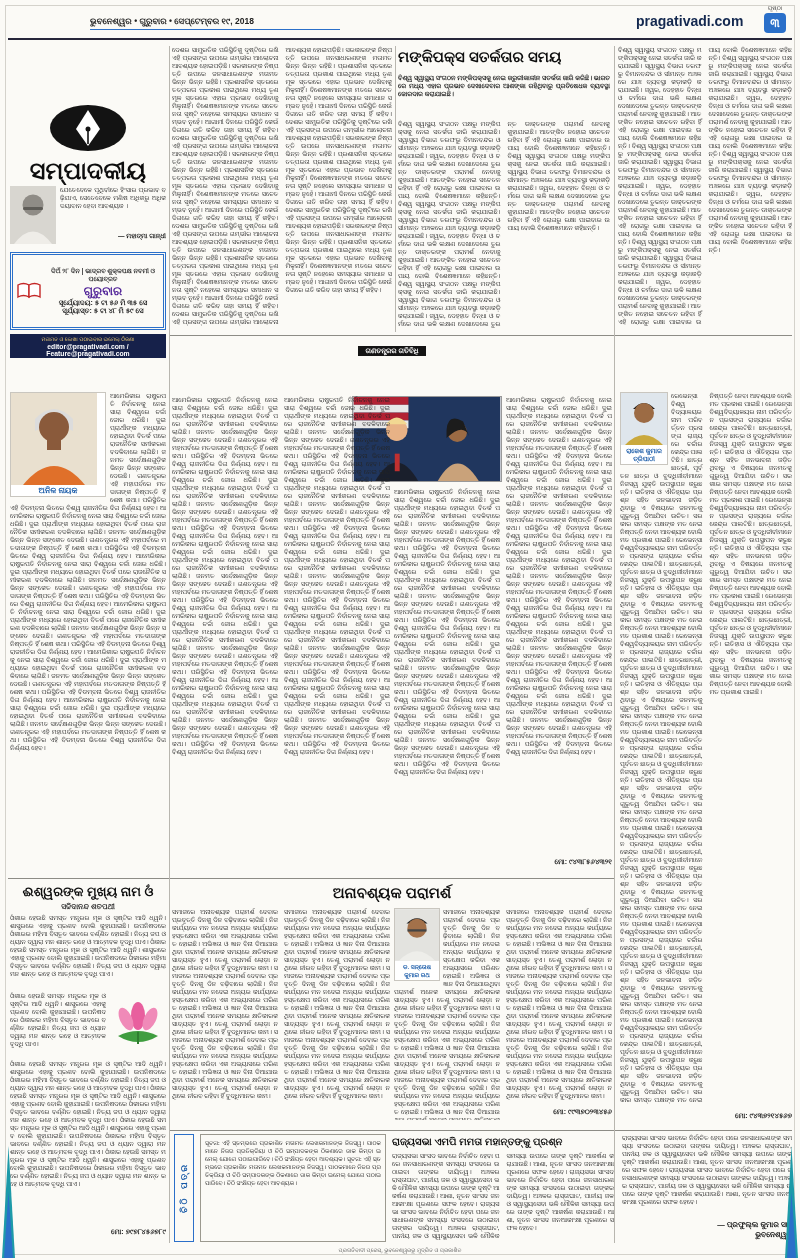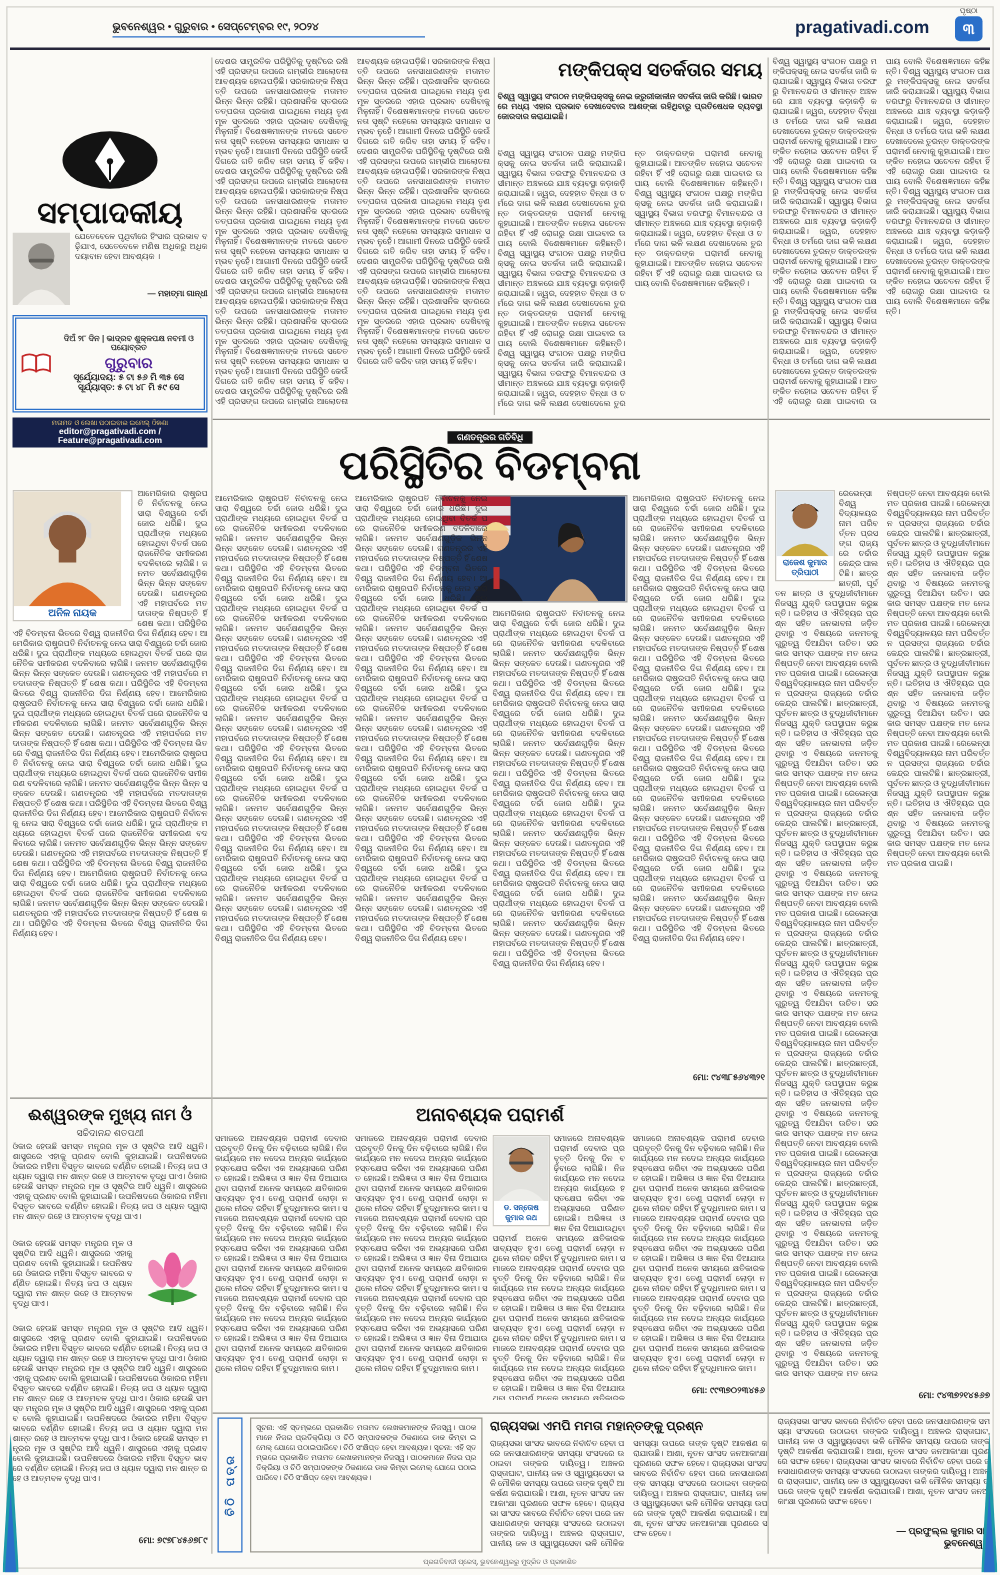--- a/index.html
+++ b/index.html
@@ -31,21 +31,21 @@
         justify-content:center;font:bold 9px "Liberation Sans",sans-serif;color:#1558a7;letter-spacing:2px}
   .corner{clip-path:polygon(50% 0,100% 100%,0 100%)}
 </style>
 </head>
 <body>
 
 <div id="page">
   <div class="frame"></div>
 
 
-  <div class="abs sans" style="left:90px;top:16px;width:320px;font-size:8.5px;font-weight:bold;color:#222">ଭୁବନେଶ୍ୱର • ଗୁରୁବାର • ସେପ୍ଟେମ୍ବର ୧୯, ୨୦୨୪</div>
+  <div class="abs sans" style="left:90px;top:16px;width:320px;font-size:8.5px;font-weight:bold;color:#222">ଭୁବନେଶ୍ୱର • ଗୁରୁବାର • ସେପ୍ଟେମ୍ବର ୧୯, 2018</div>
   <div class="abs" style="left:90px;top:29px;width:250px;height:1px;background:#2a6fc9"></div>
 
   <div class="abs sans" style="left:636px;top:13px;font-size:14px;font-weight:800;color:#13284f">pragativadi.com</div>
   <div class="abs" style="left:760px;top:5px;width:30px;text-align:center">
     <div class="sans" style="font-size:6px;color:#333">ପୃଷ୍ଠା</div>
     <div class="badge" style="margin:1px auto 0 auto">୩</div>
   </div>
 
   <div class="abs" style="left:8px;top:38px;width:784px;height:2px;background:#26263a"></div>
 
@@ -89,35 +89,34 @@
 
   <div class="abs" style="left:10px;top:334px;width:156px;height:24px;background:#16214a;text-align:center;padding-top:2px">
     <div class="sans" style="font-size:5.5px;color:#ffd978">ମତାମତ ଓ ଲେଖା ପଠାଇବାର ଇମେଲ୍ ଠିକଣା</div>
     <div class="sans" style="font-size:6.8px;font-weight:bold;color:#fff">editor@pragativadi.com / Feature@pragativadi.com</div>
   </div>
 
   <div class="abs body-text cols2" style="left:172px;top:46px;width:220px;height:286px">
     <span>ଦେଶର ସାମ୍ପ୍ରତିକ ପରିସ୍ଥିତିକୁ ଦୃଷ୍ଟିରେ ରଖି ଏହି ପ୍ରସଙ୍ଗ ଉପରେ ଗମ୍ଭୀର ଆଲୋଚନା ଆବଶ୍ୟକ ହୋଇପଡ଼ିଛି। ସରକାରଙ୍କ ନିଷ୍ପତ୍ତି ଉପରେ ଜନସାଧାରଣଙ୍କ ମତାମତ ଭିନ୍ନ ଭିନ୍ନ ରହିଛି। ପ୍ରଶାସନିକ ସ୍ତରରେ ତତ୍ପରତା ପ୍ରକାଶ ପାଇଥିଲେ ମଧ୍ୟ ତୃଣମୂଳ ସ୍ତରରେ ଏହାର ପ୍ରଭାବ ଦେଖିବାକୁ ମିଳୁନାହିଁ। ବିଶେଷଜ୍ଞମାନଙ୍କ ମତରେ ସଚେତନତା ସୃଷ୍ଟି ନହେଲେ ସମସ୍ୟାର ସମାଧାନ ସମ୍ଭବ ନୁହେଁ। ଆଗାମୀ ଦିନରେ ପରିସ୍ଥିତି କେଉଁ ଦିଗରେ ଗତି କରିବ ତାହା ସମୟ ହିଁ କହିବ। ଦେଶର ସାମ୍ପ୍ରତିକ ପରିସ୍ଥିତିକୁ ଦୃଷ୍ଟିରେ ରଖି ଏହି ପ୍ରସଙ୍ଗ ଉପରେ ଗମ୍ଭୀର ଆଲୋଚନା ଆବଶ୍ୟକ ହୋଇପଡ଼ିଛି। ସରକାରଙ୍କ ନିଷ୍ପତ୍ତି ଉପରେ ଜନସାଧାରଣଙ୍କ ମତାମତ ଭିନ୍ନ ଭିନ୍ନ ରହିଛି। ପ୍ରଶାସନିକ ସ୍ତରରେ ତତ୍ପରତା ପ୍ରକାଶ ପାଇଥିଲେ ମଧ୍ୟ ତୃଣମୂଳ ସ୍ତରରେ ଏହାର ପ୍ରଭାବ ଦେଖିବାକୁ ମିଳୁନାହିଁ। ବିଶେଷଜ୍ଞମାନଙ୍କ ମତରେ ସଚେତନତା ସୃଷ୍ଟି ନହେଲେ ସମସ୍ୟାର ସମାଧାନ ସମ୍ଭବ ନୁହେଁ। ଆଗାମୀ ଦିନରେ ପରିସ୍ଥିତି କେଉଁ ଦିଗରେ ଗତି କରିବ ତାହା ସମୟ ହିଁ କହିବ। ଦେଶର ସାମ୍ପ୍ରତିକ ପରିସ୍ଥିତିକୁ ଦୃଷ୍ଟିରେ ରଖି ଏହି ପ୍ରସଙ୍ଗ ଉପରେ ଗମ୍ଭୀର ଆଲୋଚନା ଆବଶ୍ୟକ ହୋଇପଡ଼ିଛି। ସରକାରଙ୍କ ନିଷ୍ପତ୍ତି ଉପରେ ଜନସାଧାରଣଙ୍କ ମତାମତ ଭିନ୍ନ ଭିନ୍ନ ରହିଛି। ପ୍ରଶାସନିକ ସ୍ତରରେ ତତ୍ପରତା ପ୍ରକାଶ ପାଇଥିଲେ ମଧ୍ୟ ତୃଣମୂଳ ସ୍ତରରେ ଏହାର ପ୍ରଭାବ ଦେଖିବାକୁ ମିଳୁନାହିଁ। ବିଶେଷଜ୍ଞମାନଙ୍କ ମତରେ ସଚେତନତା ସୃଷ୍ଟି ନହେଲେ ସମସ୍ୟାର ସମାଧାନ ସମ୍ଭବ ନୁହେଁ। ଆଗାମୀ ଦିନରେ ପରିସ୍ଥିତି କେଉଁ ଦିଗରେ ଗତି କରିବ ତାହା ସମୟ ହିଁ କହିବ। ଦେଶର ସାମ୍ପ୍ରତିକ ପରିସ୍ଥିତିକୁ ଦୃଷ୍ଟିରେ ରଖି ଏହି ପ୍ରସଙ୍ଗ ଉପରେ ଗମ୍ଭୀର ଆଲୋଚନା ଆବଶ୍ୟକ ହୋଇପଡ଼ିଛି। ସରକାରଙ୍କ ନିଷ୍ପତ୍ତି ଉପରେ ଜନସାଧାରଣଙ୍କ ମତାମତ ଭିନ୍ନ ଭିନ୍ନ ରହିଛି। ପ୍ରଶାସନିକ ସ୍ତରରେ ତତ୍ପରତା ପ୍ରକାଶ ପାଇଥିଲେ ମଧ୍ୟ ତୃଣମୂଳ ସ୍ତରରେ ଏହାର ପ୍ରଭାବ ଦେଖିବାକୁ ମିଳୁନାହିଁ। ବିଶେଷଜ୍ଞମାନଙ୍କ ମତରେ ସଚେତନତା ସୃଷ୍ଟି ନହେଲେ ସମସ୍ୟାର ସମାଧାନ ସମ୍ଭବ ନୁହେଁ। ଆଗାମୀ ଦିନରେ ପରିସ୍ଥିତି କେଉଁ ଦିଗରେ ଗତି କରିବ ତାହା ସମୟ ହିଁ କହିବ। ଦେଶର ସାମ୍ପ୍ରତିକ ପରିସ୍ଥିତିକୁ ଦୃଷ୍ଟିରେ ରଖି ଏହି ପ୍ରସଙ୍ଗ ଉପରେ ଗମ୍ଭୀର ଆଲୋଚନା ଆବଶ୍ୟକ ହୋଇପଡ଼ିଛି। ସରକାରଙ୍କ ନିଷ୍ପତ୍ତି ଉପରେ ଜନସାଧାରଣଙ୍କ ମତାମତ ଭିନ୍ନ ଭିନ୍ନ ରହିଛି। ପ୍ରଶାସନିକ ସ୍ତରରେ ତତ୍ପରତା ପ୍ରକାଶ ପାଇଥିଲେ ମଧ୍ୟ ତୃଣମୂଳ ସ୍ତରରେ ଏହାର ପ୍ରଭାବ ଦେଖିବାକୁ ମିଳୁନାହିଁ। ବିଶେଷଜ୍ଞମାନଙ୍କ ମତରେ ସଚେତନତା ସୃଷ୍ଟି ନହେଲେ ସମସ୍ୟାର ସମାଧାନ ସମ୍ଭବ ନୁହେଁ। ଆଗାମୀ ଦିନରେ ପରିସ୍ଥିତି କେଉଁ ଦିଗରେ ଗତି କରିବ ତାହା ସମୟ ହିଁ କହିବ। ଦେଶର ସାମ୍ପ୍ରତିକ ପରିସ୍ଥିତିକୁ ଦୃଷ୍ଟିରେ ରଖି ଏହି ପ୍ରସଙ୍ଗ ଉପରେ ଗମ୍ଭୀର ଆଲୋଚନା ଆବଶ୍ୟକ ହୋଇପଡ଼ିଛି। ସରକାରଙ୍କ ନିଷ୍ପତ୍ତି ଉପରେ ଜନସାଧାରଣଙ୍କ ମତାମତ ଭିନ୍ନ ଭିନ୍ନ ରହିଛି। ପ୍ରଶାସନିକ ସ୍ତରରେ ତତ୍ପରତା ପ୍ରକାଶ ପାଇଥିଲେ ମଧ୍ୟ ତୃଣମୂଳ ସ୍ତରରେ ଏହାର ପ୍ରଭାବ ଦେଖିବାକୁ ମିଳୁନାହିଁ। ବିଶେଷଜ୍ଞମାନଙ୍କ ମତରେ ସଚେତନତା ସୃଷ୍ଟି ନହେଲେ ସମସ୍ୟାର ସମାଧାନ ସମ୍ଭବ ନୁହେଁ। ଆଗାମୀ ଦିନରେ ପରିସ୍ଥିତି କେଉଁ ଦିଗରେ ଗତି କରିବ ତାହା ସମୟ ହିଁ କହିବ। </span>
   </div>
 
-  <div class="abs headline" style="left:398px;top:48px;width:212px;font-size:15px;text-align:right;white-space:nowrap">ମଙ୍କିପକ୍ସ ସତର୍କତାର ସମୟ</div>
+  <div class="abs headline" style="left:398px;top:48px;width:212px;font-size:15px;text-align:left;white-space:nowrap">ମଙ୍କିପକ୍ସ ସତର୍କତାର ସମୟ</div>
   <div class="abs body-text" style="left:398px;top:74px;width:212px;height:42px;font-weight:bold">ବିଶ୍ୱ ସ୍ୱାସ୍ଥ୍ୟ ସଂଗଠନ ମଙ୍କିପକ୍ସକୁ ନେଇ ଜରୁରୀକାଳୀନ ସତର୍କତା ଜାରି କରିଛି। ଭାରତରେ ମଧ୍ୟ ଏହାର ପ୍ରଭାବ ଦେଖାଦେବାର ଆଶଙ୍କା ରହିଥିବାରୁ ପ୍ରତିଷେଧକ ବ୍ୟବସ୍ଥା ଜୋରଦାର କରାଯାଇଛି।</div>
   <div class="abs body-text cols2" style="left:398px;top:120px;width:212px;height:212px">
     <span>ବିଶ୍ୱ ସ୍ୱାସ୍ଥ୍ୟ ସଂଗଠନ ପକ୍ଷରୁ ମଙ୍କିପକ୍ସକୁ ନେଇ ସତର୍କତା ଜାରି କରାଯାଇଛି। ସ୍ୱାସ୍ଥ୍ୟ ବିଭାଗ ତରଫରୁ ବିମାନବନ୍ଦର ଓ ସୀମାନ୍ତ ଅଞ୍ଚଳରେ ଯାଞ୍ଚ ବ୍ୟବସ୍ଥା କଡ଼ାକଡ଼ି କରାଯାଇଛି। ଜ୍ୱର, ଦେହହାତ ବିନ୍ଧା ଓ ଚର୍ମରେ ଦାଗ ଭଳି ଲକ୍ଷଣ ଦେଖାଦେଲେ ତୁରନ୍ତ ଡାକ୍ତରଙ୍କ ପରାମର୍ଶ ନେବାକୁ କୁହାଯାଇଛି। ଆତଙ୍କିତ ନହୋଇ ସଚେତନ ରହିବା ହିଁ ଏହି ରୋଗରୁ ରକ୍ଷା ପାଇବାର ଉପାୟ ବୋଲି ବିଶେଷଜ୍ଞମାନେ କହିଛନ୍ତି। ବିଶ୍ୱ ସ୍ୱାସ୍ଥ୍ୟ ସଂଗଠନ ପକ୍ଷରୁ ମଙ୍କିପକ୍ସକୁ ନେଇ ସତର୍କତା ଜାରି କରାଯାଇଛି। ସ୍ୱାସ୍ଥ୍ୟ ବିଭାଗ ତରଫରୁ ବିମାନବନ୍ଦର ଓ ସୀମାନ୍ତ ଅଞ୍ଚଳରେ ଯାଞ୍ଚ ବ୍ୟବସ୍ଥା କଡ଼ାକଡ଼ି କରାଯାଇଛି। ଜ୍ୱର, ଦେହହାତ ବିନ୍ଧା ଓ ଚର୍ମରେ ଦାଗ ଭଳି ଲକ୍ଷଣ ଦେଖାଦେଲେ ତୁରନ୍ତ ଡାକ୍ତରଙ୍କ ପରାମର୍ଶ ନେବାକୁ କୁହାଯାଇଛି। ଆତଙ୍କିତ ନହୋଇ ସଚେତନ ରହିବା ହିଁ ଏହି ରୋଗରୁ ରକ୍ଷା ପାଇବାର ଉପାୟ ବୋଲି ବିଶେଷଜ୍ଞମାନେ କହିଛନ୍ତି। ବିଶ୍ୱ ସ୍ୱାସ୍ଥ୍ୟ ସଂଗଠନ ପକ୍ଷରୁ ମଙ୍କିପକ୍ସକୁ ନେଇ ସତର୍କତା ଜାରି କରାଯାଇଛି। ସ୍ୱାସ୍ଥ୍ୟ ବିଭାଗ ତରଫରୁ ବିମାନବନ୍ଦର ଓ ସୀମାନ୍ତ ଅଞ୍ଚଳରେ ଯାଞ୍ଚ ବ୍ୟବସ୍ଥା କଡ଼ାକଡ଼ି କରାଯାଇଛି। ଜ୍ୱର, ଦେହହାତ ବିନ୍ଧା ଓ ଚର୍ମରେ ଦାଗ ଭଳି ଲକ୍ଷଣ ଦେଖାଦେଲେ ତୁରନ୍ତ ଡାକ୍ତରଙ୍କ ପରାମର୍ଶ ନେବାକୁ କୁହାଯାଇଛି। ଆତଙ୍କିତ ନହୋଇ ସଚେତନ ରହିବା ହିଁ ଏହି ରୋଗରୁ ରକ୍ଷା ପାଇବାର ଉପାୟ ବୋଲି ବିଶେଷଜ୍ଞମାନେ କହିଛନ୍ତି। ବିଶ୍ୱ ସ୍ୱାସ୍ଥ୍ୟ ସଂଗଠନ ପକ୍ଷରୁ ମଙ୍କିପକ୍ସକୁ ନେଇ ସତର୍କତା ଜାରି କରାଯାଇଛି। ସ୍ୱାସ୍ଥ୍ୟ ବିଭାଗ ତରଫରୁ ବିମାନବନ୍ଦର ଓ ସୀମାନ୍ତ ଅଞ୍ଚଳରେ ଯାଞ୍ଚ ବ୍ୟବସ୍ଥା କଡ଼ାକଡ଼ି କରାଯାଇଛି। ଜ୍ୱର, ଦେହହାତ ବିନ୍ଧା ଓ ଚର୍ମରେ ଦାଗ ଭଳି ଲକ୍ଷଣ ଦେଖାଦେଲେ ତୁରନ୍ତ ଡାକ୍ତରଙ୍କ ପରାମର୍ଶ ନେବାକୁ କୁହାଯାଇଛି। ଆତଙ୍କିତ ନହୋଇ ସଚେତନ ରହିବା ହିଁ ଏହି ରୋଗରୁ ରକ୍ଷା ପାଇବାର ଉପାୟ ବୋଲି ବିଶେଷଜ୍ଞମାନେ କହିଛନ୍ତି। </span>
   </div>
   <div class="abs body-text cols2" style="left:618px;top:46px;width:174px;height:286px">
     <span>ବିଶ୍ୱ ସ୍ୱାସ୍ଥ୍ୟ ସଂଗଠନ ପକ୍ଷରୁ ମଙ୍କିପକ୍ସକୁ ନେଇ ସତର୍କତା ଜାରି କରାଯାଇଛି। ସ୍ୱାସ୍ଥ୍ୟ ବିଭାଗ ତରଫରୁ ବିମାନବନ୍ଦର ଓ ସୀମାନ୍ତ ଅଞ୍ଚଳରେ ଯାଞ୍ଚ ବ୍ୟବସ୍ଥା କଡ଼ାକଡ଼ି କରାଯାଇଛି। ଜ୍ୱର, ଦେହହାତ ବିନ୍ଧା ଓ ଚର୍ମରେ ଦାଗ ଭଳି ଲକ୍ଷଣ ଦେଖାଦେଲେ ତୁରନ୍ତ ଡାକ୍ତରଙ୍କ ପରାମର୍ଶ ନେବାକୁ କୁହାଯାଇଛି। ଆତଙ୍କିତ ନହୋଇ ସଚେତନ ରହିବା ହିଁ ଏହି ରୋଗରୁ ରକ୍ଷା ପାଇବାର ଉପାୟ ବୋଲି ବିଶେଷଜ୍ଞମାନେ କହିଛନ୍ତି। ବିଶ୍ୱ ସ୍ୱାସ୍ଥ୍ୟ ସଂଗଠନ ପକ୍ଷରୁ ମଙ୍କିପକ୍ସକୁ ନେଇ ସତର୍କତା ଜାରି କରାଯାଇଛି। ସ୍ୱାସ୍ଥ୍ୟ ବିଭାଗ ତରଫରୁ ବିମାନବନ୍ଦର ଓ ସୀମାନ୍ତ ଅଞ୍ଚଳରେ ଯାଞ୍ଚ ବ୍ୟବସ୍ଥା କଡ଼ାକଡ଼ି କରାଯାଇଛି। ଜ୍ୱର, ଦେହହାତ ବିନ୍ଧା ଓ ଚର୍ମରେ ଦାଗ ଭଳି ଲକ୍ଷଣ ଦେଖାଦେଲେ ତୁରନ୍ତ ଡାକ୍ତରଙ୍କ ପରାମର୍ଶ ନେବାକୁ କୁହାଯାଇଛି। ଆତଙ୍କିତ ନହୋଇ ସଚେତନ ରହିବା ହିଁ ଏହି ରୋଗରୁ ରକ୍ଷା ପାଇବାର ଉପାୟ ବୋଲି ବିଶେଷଜ୍ଞମାନେ କହିଛନ୍ତି। ବିଶ୍ୱ ସ୍ୱାସ୍ଥ୍ୟ ସଂଗଠନ ପକ୍ଷରୁ ମଙ୍କିପକ୍ସକୁ ନେଇ ସତର୍କତା ଜାରି କରାଯାଇଛି। ସ୍ୱାସ୍ଥ୍ୟ ବିଭାଗ ତରଫରୁ ବିମାନବନ୍ଦର ଓ ସୀମାନ୍ତ ଅଞ୍ଚଳରେ ଯାଞ୍ଚ ବ୍ୟବସ୍ଥା କଡ଼ାକଡ଼ି କରାଯାଇଛି। ଜ୍ୱର, ଦେହହାତ ବିନ୍ଧା ଓ ଚର୍ମରେ ଦାଗ ଭଳି ଲକ୍ଷଣ ଦେଖାଦେଲେ ତୁରନ୍ତ ଡାକ୍ତରଙ୍କ ପରାମର୍ଶ ନେବାକୁ କୁହାଯାଇଛି। ଆତଙ୍କିତ ନହୋଇ ସଚେତନ ରହିବା ହିଁ ଏହି ରୋଗରୁ ରକ୍ଷା ପାଇବାର ଉପାୟ ବୋଲି ବିଶେଷଜ୍ଞମାନେ କହିଛନ୍ତି। ବିଶ୍ୱ ସ୍ୱାସ୍ଥ୍ୟ ସଂଗଠନ ପକ୍ଷରୁ ମଙ୍କିପକ୍ସକୁ ନେଇ ସତର୍କତା ଜାରି କରାଯାଇଛି। ସ୍ୱାସ୍ଥ୍ୟ ବିଭାଗ ତରଫରୁ ବିମାନବନ୍ଦର ଓ ସୀମାନ୍ତ ଅଞ୍ଚଳରେ ଯାଞ୍ଚ ବ୍ୟବସ୍ଥା କଡ଼ାକଡ଼ି କରାଯାଇଛି। ଜ୍ୱର, ଦେହହାତ ବିନ୍ଧା ଓ ଚର୍ମରେ ଦାଗ ଭଳି ଲକ୍ଷଣ ଦେଖାଦେଲେ ତୁରନ୍ତ ଡାକ୍ତରଙ୍କ ପରାମର୍ଶ ନେବାକୁ କୁହାଯାଇଛି। ଆତଙ୍କିତ ନହୋଇ ସଚେତନ ରହିବା ହିଁ ଏହି ରୋଗରୁ ରକ୍ଷା ପାଇବାର ଉପାୟ ବୋଲି ବିଶେଷଜ୍ଞମାନେ କହିଛନ୍ତି। ବିଶ୍ୱ ସ୍ୱାସ୍ଥ୍ୟ ସଂଗଠନ ପକ୍ଷରୁ ମଙ୍କିପକ୍ସକୁ ନେଇ ସତର୍କତା ଜାରି କରାଯାଇଛି। ସ୍ୱାସ୍ଥ୍ୟ ବିଭାଗ ତରଫରୁ ବିମାନବନ୍ଦର ଓ ସୀମାନ୍ତ ଅଞ୍ଚଳରେ ଯାଞ୍ଚ ବ୍ୟବସ୍ଥା କଡ଼ାକଡ଼ି କରାଯାଇଛି। ଜ୍ୱର, ଦେହହାତ ବିନ୍ଧା ଓ ଚର୍ମରେ ଦାଗ ଭଳି ଲକ୍ଷଣ ଦେଖାଦେଲେ ତୁରନ୍ତ ଡାକ୍ତରଙ୍କ ପରାମର୍ଶ ନେବାକୁ କୁହାଯାଇଛି। ଆତଙ୍କିତ ନହୋଇ ସଚେତନ ରହିବା ହିଁ ଏହି ରୋଗରୁ ରକ୍ଷା ପାଇବାର ଉପାୟ ବୋଲି ବିଶେଷଜ୍ଞମାନେ କହିଛନ୍ତି। </span>
   </div>
 
   <div class="abs hline" style="left:170px;top:335px;width:622px"></div>
 
   <div class="abs" style="left:172px;top:339px;width:440px;text-align:center">
     <span class="sans" style="display:inline-block;background:#141414;color:#fff;font-size:7px;font-weight:bold;padding:1px 8px">ଗଣତନ୍ତ୍ରର ଗତିବିଧି</span>
   </div>
-  <div class="abs headline" style="left:172px;top:352px;width:440px;font-size:32px;line-height:40px;text-align:center">ପରିସ୍ଥିତିର ବିଡମ୍ବନା</div>
 
   <div class="abs body-text" style="left:10px;top:392px;width:156px;height:484px">
     <div style="float:left;width:96px;margin:0 4px 3px 0;border:1px solid #c9c6bf;background:#fff">
       <svg viewBox="0 0 86 92" width="86" height="92" style="display:block">
         <rect width="86" height="92" fill="#e9e0cf"></rect>
         <path d="M24 26 Q43 6 62 26 L62 38 Q43 28 24 38 Z" fill="#dcdcdc"></path>
         <circle cx="43" cy="34" r="15" fill="#8a5a3b"></circle>
         <rect x="36" y="47" width="14" height="10" fill="#8a5a3b"></rect>
         <path d="M12 92 Q43 54 74 92 Z" fill="#e0702a"></path>
       </svg>
@@ -165,21 +164,21 @@
       </svg>
       <div class="author-name" style="font-size:6.5px">ରାଜେଶ କୁମାର ତ୍ରିପାଠୀ</div>
     </div>
     <span>ରେଭେନ୍ସା ବିଶ୍ୱବିଦ୍ୟାଳୟର ନାମ ପରିବର୍ତ୍ତନ ପ୍ରସଙ୍ଗ ରାଜ୍ୟରେ ଚର୍ଚ୍ଚାର କେନ୍ଦ୍ର ପାଲଟିଛି। ଛାତ୍ରଛାତ୍ରୀ, ପୂର୍ବତନ ଛାତ୍ର ଓ ବୁଦ୍ଧିଜୀବୀମାନେ ନିଜସ୍ୱ ଯୁକ୍ତି ଉପସ୍ଥାପନ କରୁଛନ୍ତି। ଇତିହାସ ଓ ଐତିହ୍ୟର ପ୍ରଶ୍ନ ସହିତ ଜନଭାବନା ଜଡ଼ିତ ଥିବାରୁ ଏ ବିଷୟରେ ଜନମତକୁ ଗୁରୁତ୍ୱ ଦିଆଯିବା ଉଚିତ। ସରକାର ସମସ୍ତ ପକ୍ଷଙ୍କ ମତ ନେଇ ନିଷ୍ପତ୍ତି ନେବା ଆବଶ୍ୟକ ବୋଲି ମତ ପ୍ରକାଶ ପାଇଛି। ରେଭେନ୍ସା ବିଶ୍ୱବିଦ୍ୟାଳୟର ନାମ ପରିବର୍ତ୍ତନ ପ୍ରସଙ୍ଗ ରାଜ୍ୟରେ ଚର୍ଚ୍ଚାର କେନ୍ଦ୍ର ପାଲଟିଛି। ଛାତ୍ରଛାତ୍ରୀ, ପୂର୍ବତନ ଛାତ୍ର ଓ ବୁଦ୍ଧିଜୀବୀମାନେ ନିଜସ୍ୱ ଯୁକ୍ତି ଉପସ୍ଥାପନ କରୁଛନ୍ତି। ଇତିହାସ ଓ ଐତିହ୍ୟର ପ୍ରଶ୍ନ ସହିତ ଜନଭାବନା ଜଡ଼ିତ ଥିବାରୁ ଏ ବିଷୟରେ ଜନମତକୁ ଗୁରୁତ୍ୱ ଦିଆଯିବା ଉଚିତ। ସରକାର ସମସ୍ତ ପକ୍ଷଙ୍କ ମତ ନେଇ ନିଷ୍ପତ୍ତି ନେବା ଆବଶ୍ୟକ ବୋଲି ମତ ପ୍ରକାଶ ପାଇଛି। ରେଭେନ୍ସା ବିଶ୍ୱବିଦ୍ୟାଳୟର ନାମ ପରିବର୍ତ୍ତନ ପ୍ରସଙ୍ଗ ରାଜ୍ୟରେ ଚର୍ଚ୍ଚାର କେନ୍ଦ୍ର ପାଲଟିଛି। ଛାତ୍ରଛାତ୍ରୀ, ପୂର୍ବତନ ଛାତ୍ର ଓ ବୁଦ୍ଧିଜୀବୀମାନେ ନିଜସ୍ୱ ଯୁକ୍ତି ଉପସ୍ଥାପନ କରୁଛନ୍ତି। ଇତିହାସ ଓ ଐତିହ୍ୟର ପ୍ରଶ୍ନ ସହିତ ଜନଭାବନା ଜଡ଼ିତ ଥିବାରୁ ଏ ବିଷୟରେ ଜନମତକୁ ଗୁରୁତ୍ୱ ଦିଆଯିବା ଉଚିତ। ସରକାର ସମସ୍ତ ପକ୍ଷଙ୍କ ମତ ନେଇ ନିଷ୍ପତ୍ତି ନେବା ଆବଶ୍ୟକ ବୋଲି ମତ ପ୍ରକାଶ ପାଇଛି। ରେଭେନ୍ସା ବିଶ୍ୱବିଦ୍ୟାଳୟର ନାମ ପରିବର୍ତ୍ତନ ପ୍ରସଙ୍ଗ ରାଜ୍ୟରେ ଚର୍ଚ୍ଚାର କେନ୍ଦ୍ର ପାଲଟିଛି। ଛାତ୍ରଛାତ୍ରୀ, ପୂର୍ବତନ ଛାତ୍ର ଓ ବୁଦ୍ଧିଜୀବୀମାନେ ନିଜସ୍ୱ ଯୁକ୍ତି ଉପସ୍ଥାପନ କରୁଛନ୍ତି। ଇତିହାସ ଓ ଐତିହ୍ୟର ପ୍ରଶ୍ନ ସହିତ ଜନଭାବନା ଜଡ଼ିତ ଥିବାରୁ ଏ ବିଷୟରେ ଜନମତକୁ ଗୁରୁତ୍ୱ ଦିଆଯିବା ଉଚିତ। ସରକାର ସମସ୍ତ ପକ୍ଷଙ୍କ ମତ ନେଇ ନିଷ୍ପତ୍ତି ନେବା ଆବଶ୍ୟକ ବୋଲି ମତ ପ୍ରକାଶ ପାଇଛି। ରେଭେନ୍ସା ବିଶ୍ୱବିଦ୍ୟାଳୟର ନାମ ପରିବର୍ତ୍ତନ ପ୍ରସଙ୍ଗ ରାଜ୍ୟରେ ଚର୍ଚ୍ଚାର କେନ୍ଦ୍ର ପାଲଟିଛି। ଛାତ୍ରଛାତ୍ରୀ, ପୂର୍ବତନ ଛାତ୍ର ଓ ବୁଦ୍ଧିଜୀବୀମାନେ ନିଜସ୍ୱ ଯୁକ୍ତି ଉପସ୍ଥାପନ କରୁଛନ୍ତି। ଇତିହାସ ଓ ଐତିହ୍ୟର ପ୍ରଶ୍ନ ସହିତ ଜନଭାବନା ଜଡ଼ିତ ଥିବାରୁ ଏ ବିଷୟରେ ଜନମତକୁ ଗୁରୁତ୍ୱ ଦିଆଯିବା ଉଚିତ। ସରକାର ସମସ୍ତ ପକ୍ଷଙ୍କ ମତ ନେଇ ନିଷ୍ପତ୍ତି ନେବା ଆବଶ୍ୟକ ବୋଲି ମତ ପ୍ରକାଶ ପାଇଛି। ରେଭେନ୍ସା ବିଶ୍ୱବିଦ୍ୟାଳୟର ନାମ ପରିବର୍ତ୍ତନ ପ୍ରସଙ୍ଗ ରାଜ୍ୟରେ ଚର୍ଚ୍ଚାର କେନ୍ଦ୍ର ପାଲଟିଛି। ଛାତ୍ରଛାତ୍ରୀ, ପୂର୍ବତନ ଛାତ୍ର ଓ ବୁଦ୍ଧିଜୀବୀମାନେ ନିଜସ୍ୱ ଯୁକ୍ତି ଉପସ୍ଥାପନ କରୁଛନ୍ତି। ଇତିହାସ ଓ ଐତିହ୍ୟର ପ୍ରଶ୍ନ ସହିତ ଜନଭାବନା ଜଡ଼ିତ ଥିବାରୁ ଏ ବିଷୟରେ ଜନମତକୁ ଗୁରୁତ୍ୱ ଦିଆଯିବା ଉଚିତ। ସରକାର ସମସ୍ତ ପକ୍ଷଙ୍କ ମତ ନେଇ ନିଷ୍ପତ୍ତି ନେବା ଆବଶ୍ୟକ ବୋଲି ମତ ପ୍ରକାଶ ପାଇଛି। ରେଭେନ୍ସା ବିଶ୍ୱବିଦ୍ୟାଳୟର ନାମ ପରିବର୍ତ୍ତନ ପ୍ରସଙ୍ଗ ରାଜ୍ୟରେ ଚର୍ଚ୍ଚାର କେନ୍ଦ୍ର ପାଲଟିଛି। ଛାତ୍ରଛାତ୍ରୀ, ପୂର୍ବତନ ଛାତ୍ର ଓ ବୁଦ୍ଧିଜୀବୀମାନେ ନିଜସ୍ୱ ଯୁକ୍ତି ଉପସ୍ଥାପନ କରୁଛନ୍ତି। ଇତିହାସ ଓ ଐତିହ୍ୟର ପ୍ରଶ୍ନ ସହିତ ଜନଭାବନା ଜଡ଼ିତ ଥିବାରୁ ଏ ବିଷୟରେ ଜନମତକୁ ଗୁରୁତ୍ୱ ଦିଆଯିବା ଉଚିତ। ସରକାର ସମସ୍ତ ପକ୍ଷଙ୍କ ମତ ନେଇ ନିଷ୍ପତ୍ତି ନେବା ଆବଶ୍ୟକ ବୋଲି ମତ ପ୍ରକାଶ ପାଇଛି। ରେଭେନ୍ସା ବିଶ୍ୱବିଦ୍ୟାଳୟର ନାମ ପରିବର୍ତ୍ତନ ପ୍ରସଙ୍ଗ ରାଜ୍ୟରେ ଚର୍ଚ୍ଚାର କେନ୍ଦ୍ର ପାଲଟିଛି। ଛାତ୍ରଛାତ୍ରୀ, ପୂର୍ବତନ ଛାତ୍ର ଓ ବୁଦ୍ଧିଜୀବୀମାନେ ନିଜସ୍ୱ ଯୁକ୍ତି ଉପସ୍ଥାପନ କରୁଛନ୍ତି। ଇତିହାସ ଓ ଐତିହ୍ୟର ପ୍ରଶ୍ନ ସହିତ ଜନଭାବନା ଜଡ଼ିତ ଥିବାରୁ ଏ ବିଷୟରେ ଜନମତକୁ ଗୁରୁତ୍ୱ ଦିଆଯିବା ଉଚିତ। ସରକାର ସମସ୍ତ ପକ୍ଷଙ୍କ ମତ ନେଇ ନିଷ୍ପତ୍ତି ନେବା ଆବଶ୍ୟକ ବୋଲି ମତ ପ୍ରକାଶ ପାଇଛି। ରେଭେନ୍ସା ବିଶ୍ୱବିଦ୍ୟାଳୟର ନାମ ପରିବର୍ତ୍ତନ ପ୍ରସଙ୍ଗ ରାଜ୍ୟରେ ଚର୍ଚ୍ଚାର କେନ୍ଦ୍ର ପାଲଟିଛି। ଛାତ୍ରଛାତ୍ରୀ, ପୂର୍ବତନ ଛାତ୍ର ଓ ବୁଦ୍ଧିଜୀବୀମାନେ ନିଜସ୍ୱ ଯୁକ୍ତି ଉପସ୍ଥାପନ କରୁଛନ୍ତି। ଇତିହାସ ଓ ଐତିହ୍ୟର ପ୍ରଶ୍ନ ସହିତ ଜନଭାବନା ଜଡ଼ିତ ଥିବାରୁ ଏ ବିଷୟରେ ଜନମତକୁ ଗୁରୁତ୍ୱ ଦିଆଯିବା ଉଚିତ। ସରକାର ସମସ୍ତ ପକ୍ଷଙ୍କ ମତ ନେଇ ନିଷ୍ପତ୍ତି ନେବା ଆବଶ୍ୟକ ବୋଲି ମତ ପ୍ରକାଶ ପାଇଛି। ରେଭେନ୍ସା ବିଶ୍ୱବିଦ୍ୟାଳୟର ନାମ ପରିବର୍ତ୍ତନ ପ୍ରସଙ୍ଗ ରାଜ୍ୟରେ ଚର୍ଚ୍ଚାର କେନ୍ଦ୍ର ପାଲଟିଛି। ଛାତ୍ରଛାତ୍ରୀ, ପୂର୍ବତନ ଛାତ୍ର ଓ ବୁଦ୍ଧିଜୀବୀମାନେ ନିଜସ୍ୱ ଯୁକ୍ତି ଉପସ୍ଥାପନ କରୁଛନ୍ତି। ଇତିହାସ ଓ ଐତିହ୍ୟର ପ୍ରଶ୍ନ ସହିତ ଜନଭାବନା ଜଡ଼ିତ ଥିବାରୁ ଏ ବିଷୟରେ ଜନମତକୁ ଗୁରୁତ୍ୱ ଦିଆଯିବା ଉଚିତ। ସରକାର ସମସ୍ତ ପକ୍ଷଙ୍କ ମତ ନେଇ ନିଷ୍ପତ୍ତି ନେବା ଆବଶ୍ୟକ ବୋଲି ମତ ପ୍ରକାଶ ପାଇଛି। </span>
   </div>
   <div class="abs phone-line" style="left:620px;top:1112px;width:172px">ମୋ: ୯୪୩୭୨୧୪୫୬୭</div>
 
   <div class="abs hline" style="left:8px;top:878px;width:606px"></div>
 
   <div class="abs headline" style="left:10px;top:884px;width:156px;font-size:13px;text-align:center">ଈଶ୍ୱରଙ୍କ ମୁଖ୍ୟ ନାମ ଓଁ</div>
-  <div class="abs sans" style="left:10px;top:902px;width:156px;font-size:7.5px;font-weight:normal;text-align:center;color:#333">ସଚ୍ଚିଦାନନ୍ଦ ଶତପଥୀ</div>
+  <div class="abs sans" style="left:10px;top:902px;width:156px;font-size:7.5px;font-weight:bold;text-align:center;color:#333">ସଚ୍ଚିଦାନନ୍ଦ ଶତପଥୀ</div>
   <div class="abs body-text" style="left:10px;top:914px;width:156px;height:76px">
     <span>ଓଁକାର ହେଉଛି ସମସ୍ତ ମନ୍ତ୍ରର ମୂଳ ଓ ସୃଷ୍ଟିର ଆଦି ଧ୍ୱନି। ଶାସ୍ତ୍ରରେ ଏହାକୁ ପ୍ରଣବ ବୋଲି କୁହାଯାଇଛି। ଉପନିଷଦରେ ଓଁକାରର ମହିମା ବିସ୍ତୃତ ଭାବରେ ବର୍ଣ୍ଣିତ ହୋଇଛି। ନିତ୍ୟ ଜପ ଓ ଧ୍ୟାନ ଦ୍ୱାରା ମନ ଶାନ୍ତ ରହେ ଓ ଆତ୍ମବଳ ବୃଦ୍ଧି ପାଏ। ଓଁକାର ହେଉଛି ସମସ୍ତ ମନ୍ତ୍ରର ମୂଳ ଓ ସୃଷ୍ଟିର ଆଦି ଧ୍ୱନି। ଶାସ୍ତ୍ରରେ ଏହାକୁ ପ୍ରଣବ ବୋଲି କୁହାଯାଇଛି। ଉପନିଷଦରେ ଓଁକାରର ମହିମା ବିସ୍ତୃତ ଭାବରେ ବର୍ଣ୍ଣିତ ହୋଇଛି। ନିତ୍ୟ ଜପ ଓ ଧ୍ୟାନ ଦ୍ୱାରା ମନ ଶାନ୍ତ ରହେ ଓ ଆତ୍ମବଳ ବୃଦ୍ଧି ପାଏ। </span>
   </div>
   <div class="abs" style="left:10px;top:992px;width:156px;height:64px;display:flex;gap:4px">
     <div class="body-text" style="flex:1;height:64px">
       <span>ଓଁକାର ହେଉଛି ସମସ୍ତ ମନ୍ତ୍ରର ମୂଳ ଓ ସୃଷ୍ଟିର ଆଦି ଧ୍ୱନି। ଶାସ୍ତ୍ରରେ ଏହାକୁ ପ୍ରଣବ ବୋଲି କୁହାଯାଇଛି। ଉପନିଷଦରେ ଓଁକାରର ମହିମା ବିସ୍ତୃତ ଭାବରେ ବର୍ଣ୍ଣିତ ହୋଇଛି। ନିତ୍ୟ ଜପ ଓ ଧ୍ୟାନ ଦ୍ୱାରା ମନ ଶାନ୍ତ ରହେ ଓ ଆତ୍ମବଳ ବୃଦ୍ଧି ପାଏ। </span>
     </div>
     <svg viewBox="0 0 56 58" width="56" height="58" style="flex:none">
       <ellipse cx="28" cy="24" rx="7" ry="14" fill="#e85f9e"></ellipse>
       <ellipse cx="16" cy="27" rx="6" ry="12" fill="#f08ab8" transform="rotate(-25 16 27)"></ellipse>

